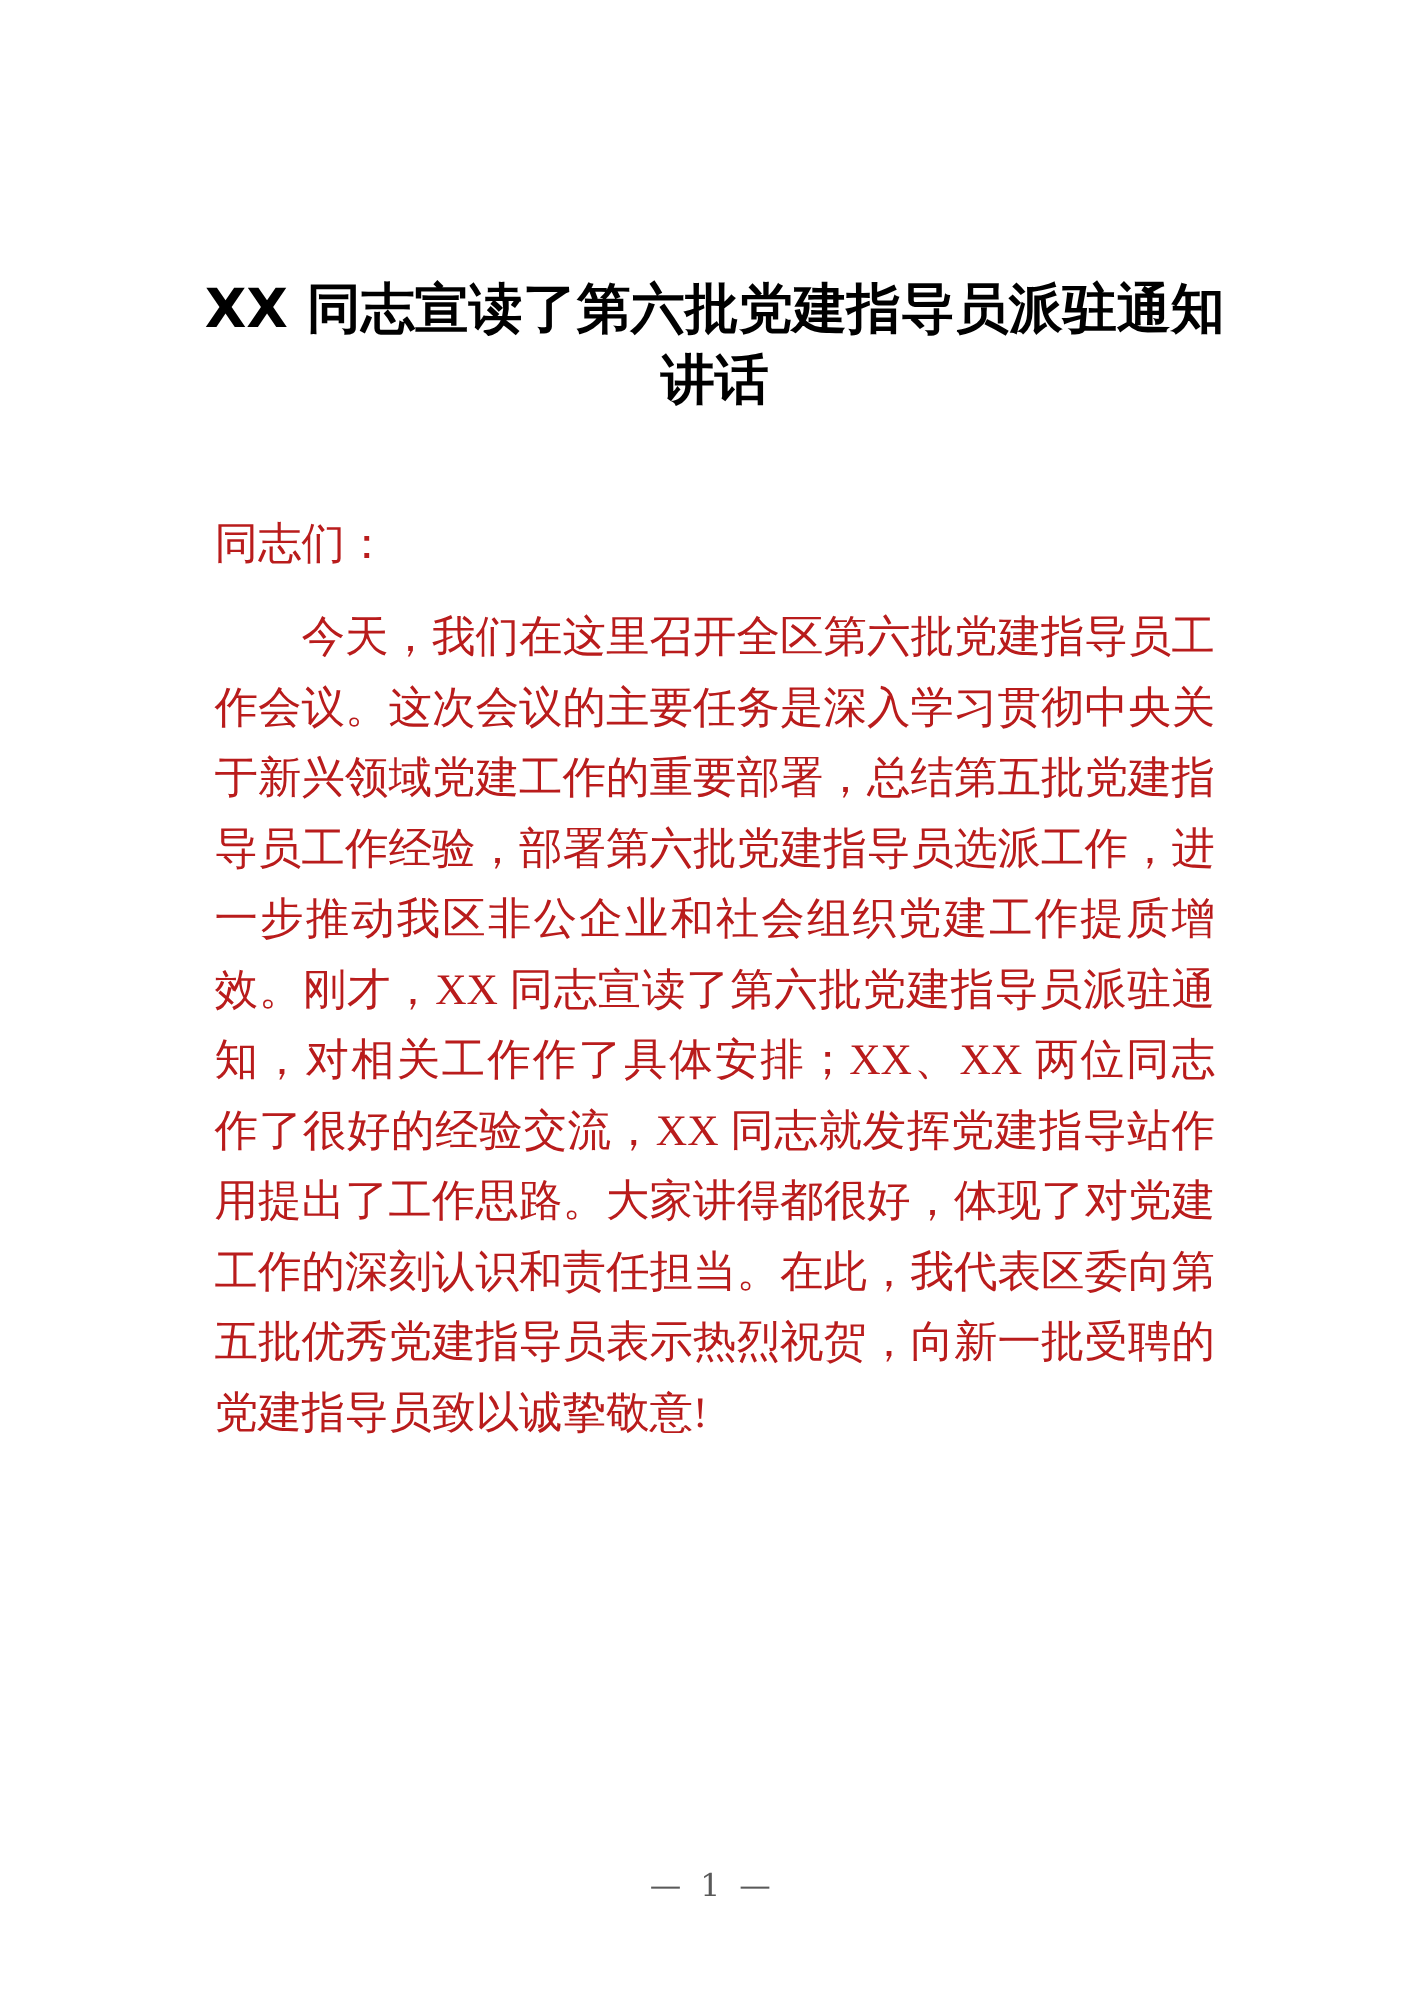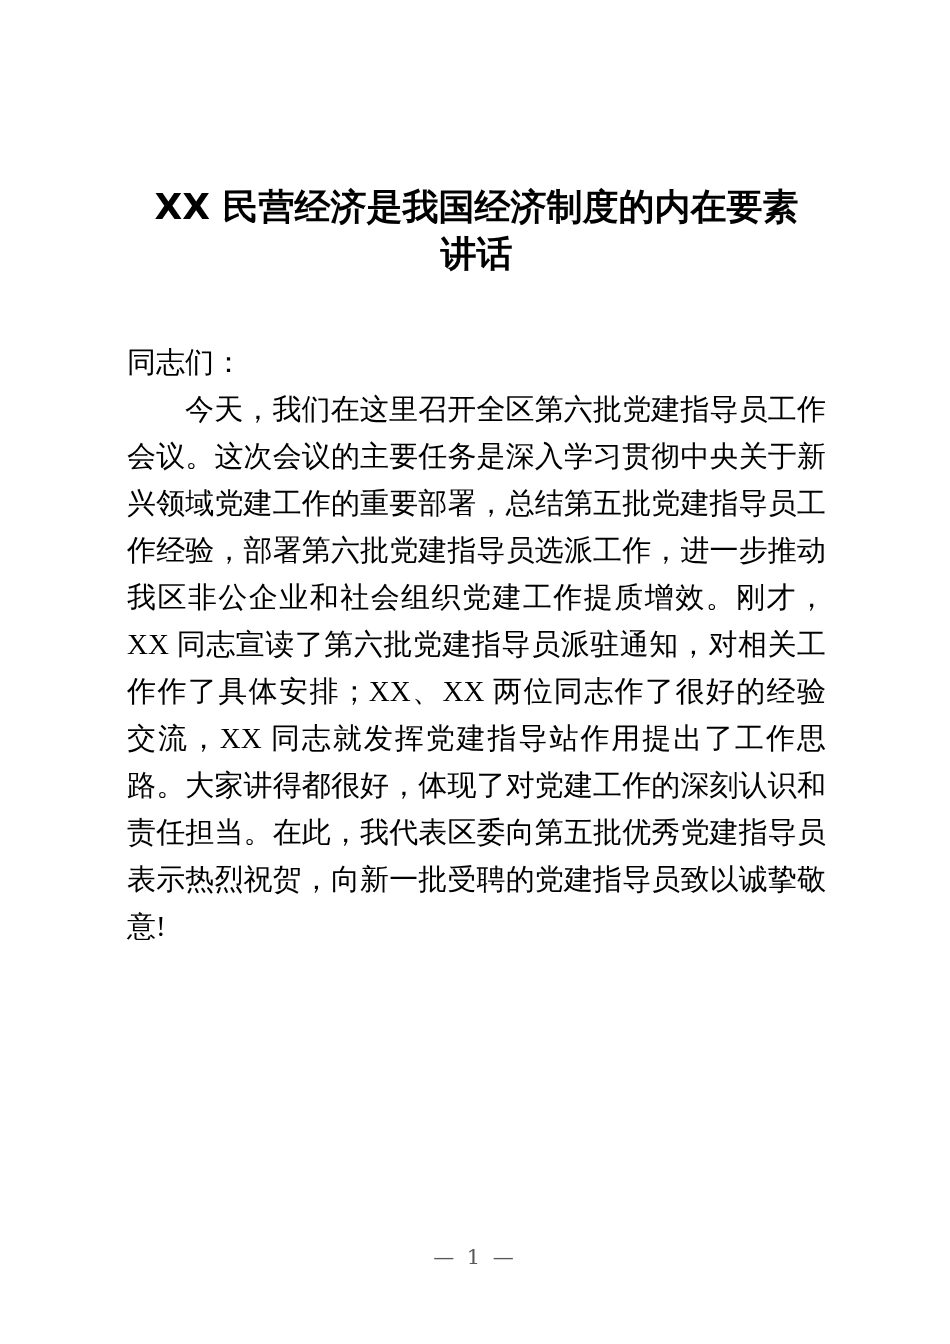--- a/index.html
+++ b/index.html
@@ -36,27 +36,27 @@
     letter-spacing: 0.5px;
     padding-top: 183px;
     color: #000000;
   }
   .title-cjk {
     font-family: "DejaVu Sans", "Liberation Sans", sans-serif;
     font-weight: bold;
     letter-spacing: 0px;
   }
   .para {
-    margin: 0;
+    margin: 16px;
     padding: 0;
     font-size: 29px;
     line-height: 47px;
     text-align: justify;
     text-justify: inter-character;
-    color: #000000;
+    color: #b91c1c;
     font-family: "DejaVu Sans", "Liberation Sans", sans-serif;
   }
   .salutation {
     text-indent: 0;
     margin-top: 62px;
   }
   .indent2 {
     text-indent: 58px;
     font-family: Liberation Serif, serif;
   }
@@ -74,21 +74,21 @@
   }
 </style>
 </head>
 <body>
 
 <div class="page">
 
   <div class="doc-body">
 
     <h1 class="doc-title">
-      <span class="title-cjk">XX 民营经济是我国经济制度的内在要素</span><br>
+      <span class="title-cjk">XX 同志宣读了第六批党建指导员派驻通知</span><br>
       <span class="title-cjk">讲话</span>
     </h1>
 
     <p class="para salutation">同志们：</p>
 
     <p class="para indent2">今天，我们在这里召开全区第六批党建指导员工作会议。这次会议的主要任务是深入学习贯彻中央关于新兴领域党建工作的重要部署，总结第五批党建指导员工作经验，部署第六批党建指导员选派工作，进一步推动我区非公企业和社会组织党建工作提质增效。刚才，XX 同志宣读了第六批党建指导员派驻通知，对相关工作作了具体安排；XX、XX 两位同志作了很好的经验交流，XX 同志就发挥党建指导站作用提出了工作思路。大家讲得都很好，体现了对党建工作的深刻认识和责任担当。在此，我代表区委向第五批优秀党建指导员表示热烈祝贺，向新一批受聘的党建指导员致以诚挚敬意!</p>
 
 
   </div>
 

